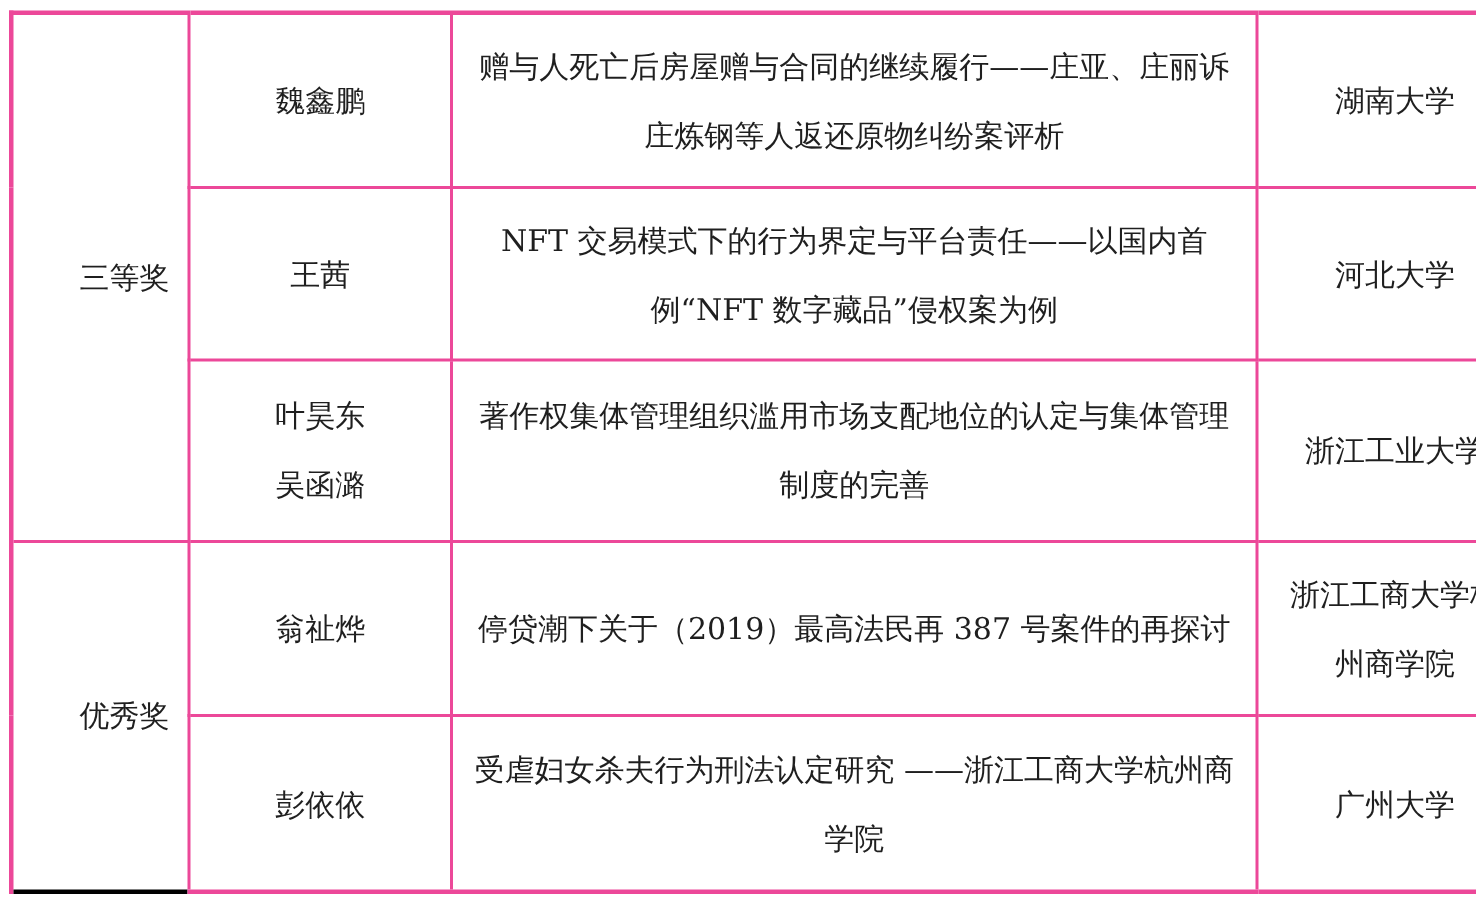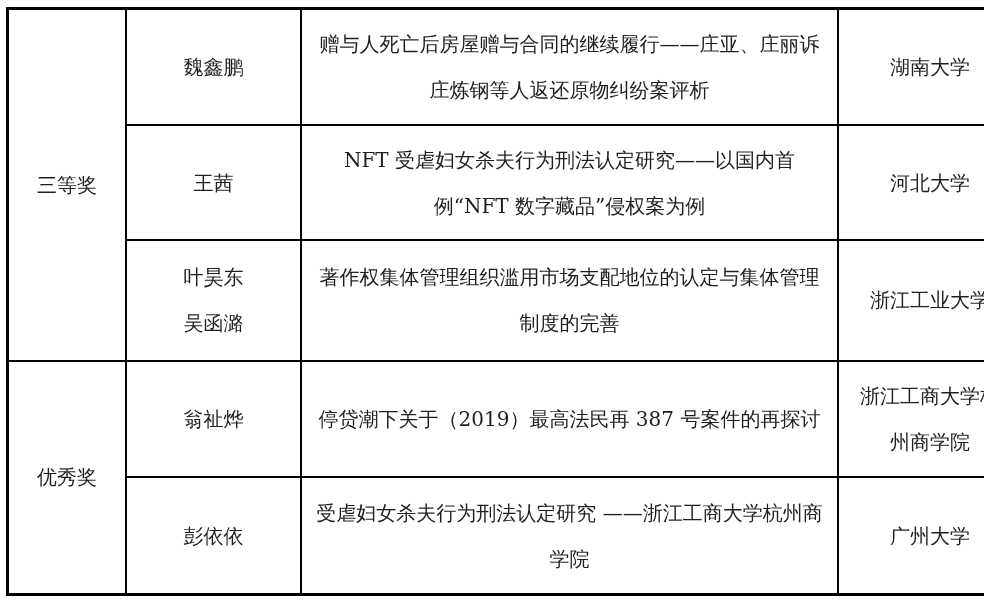--- a/index.html
+++ b/index.html
@@ -22,33 +22,33 @@
     background: #ffffff;
   }
   table.awards {
     border-collapse: collapse;
     width: 972px;
     height: 589px;
     table-layout: fixed;
     background: #ffffff;
   }
   table.awards td {
-    border: 2px solid #000000;
+    border: 2px solid #ec4899;
     text-align: center;
     vertical-align: middle;
     font-size: 20px;
     line-height: 2.3;
     padding: 2px 12px;
     overflow: hidden;
   }
   
   table.awards { border: 3px solid #000000; }
   table.awards tr.r1 td { border-top-width: 3px; }
   table.awards tr.r5 td { border-bottom-width: 3px; }
-  table.awards td.c-award  { border-left-width: 3px; }
+  table.awards td.c-award  { border-left-width: 3px; text-align: right; }
   table.awards td.c-univ   { border-right-width: 3px; }
 
   td.c-award { width: 92px;  }
   td.c-name  { width: 149px; }
   td.c-title { width: 511px; }
   td.c-univ  { width: 158px; }
 
   tr.r1 { height: 115px; }
   tr.r2 { height: 114px; }
   tr.r3 { height: 119px; }
@@ -68,21 +68,21 @@
         <td class="c-name">
           <div class="name-line">魏鑫鹏</div>
         </td>
         <td class="c-title">赠与人死亡后房屋赠与合同的继续履行——庄亚、庄丽诉庄炼钢等人返还原物纠纷案评析</td>
         <td class="c-univ">湖南大学</td>
       </tr>
       <tr class="r2">
         <td class="c-name">
           <div class="name-line">王茜</div>
         </td>
-        <td class="c-title">NFT 受虐妇女杀夫行为刑法认定研究——以国内首例“NFT 数字藏品”侵权案为例</td>
+        <td class="c-title">NFT 交易模式下的行为界定与平台责任——以国内首例“NFT 数字藏品”侵权案为例</td>
         <td class="c-univ">河北大学</td>
       </tr>
       <tr class="r3">
         <td class="c-name">
           <div class="name-line">叶昊东</div>
           <div class="name-line">吴函潞</div>
         </td>
         <td class="c-title">著作权集体管理组织滥用市场支配地位的认定与集体管理制度的完善</td>
         <td class="c-univ">浙江工业大学</td>
       </tr>

